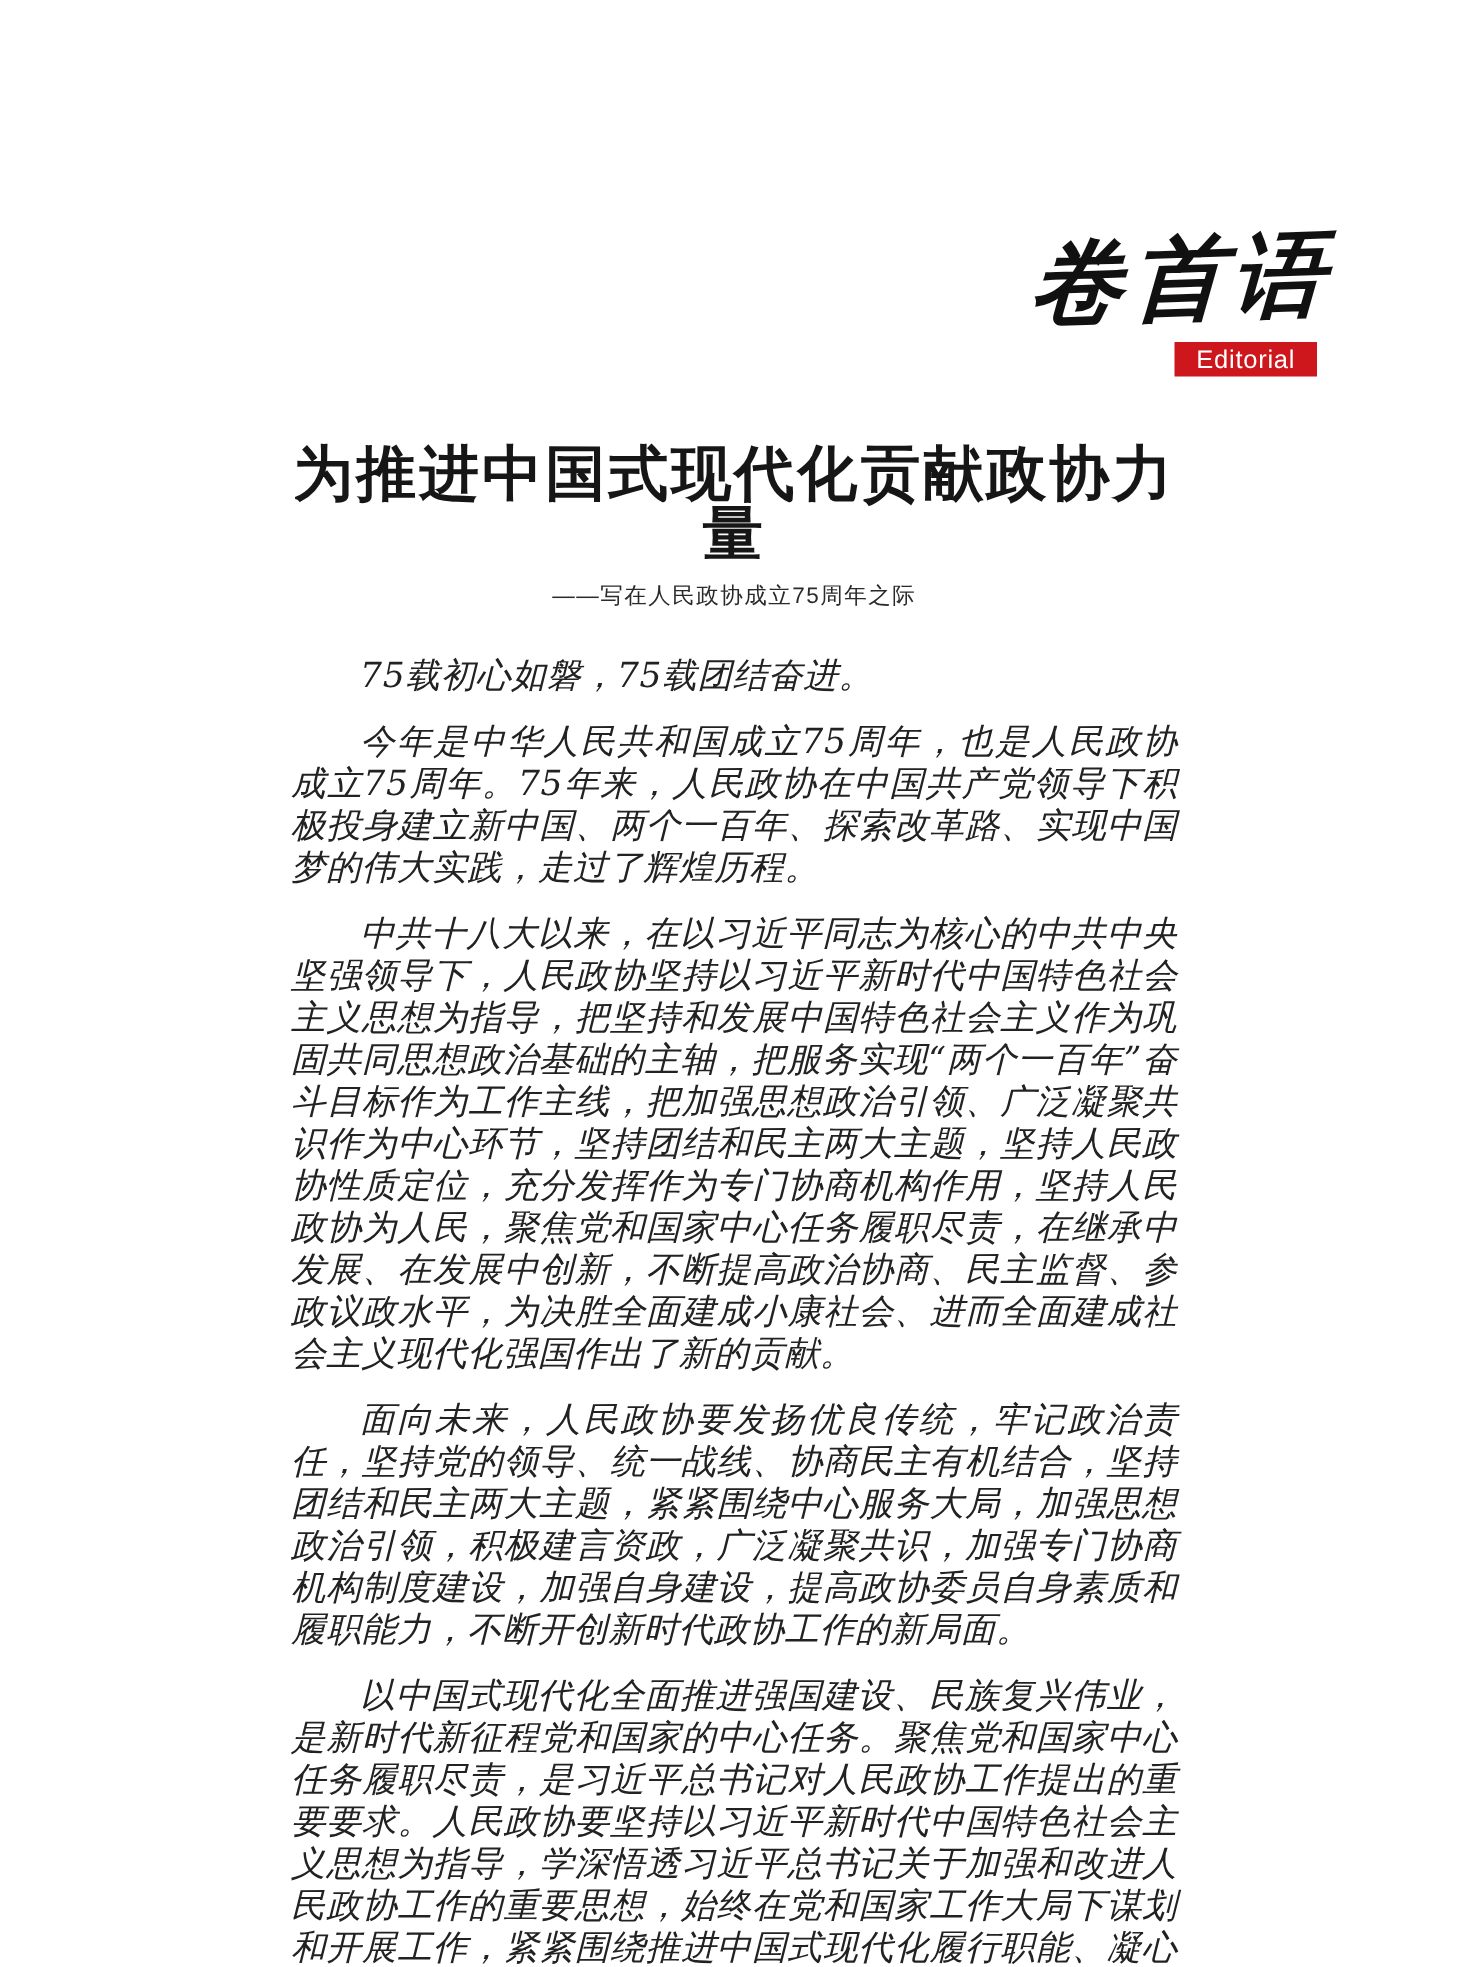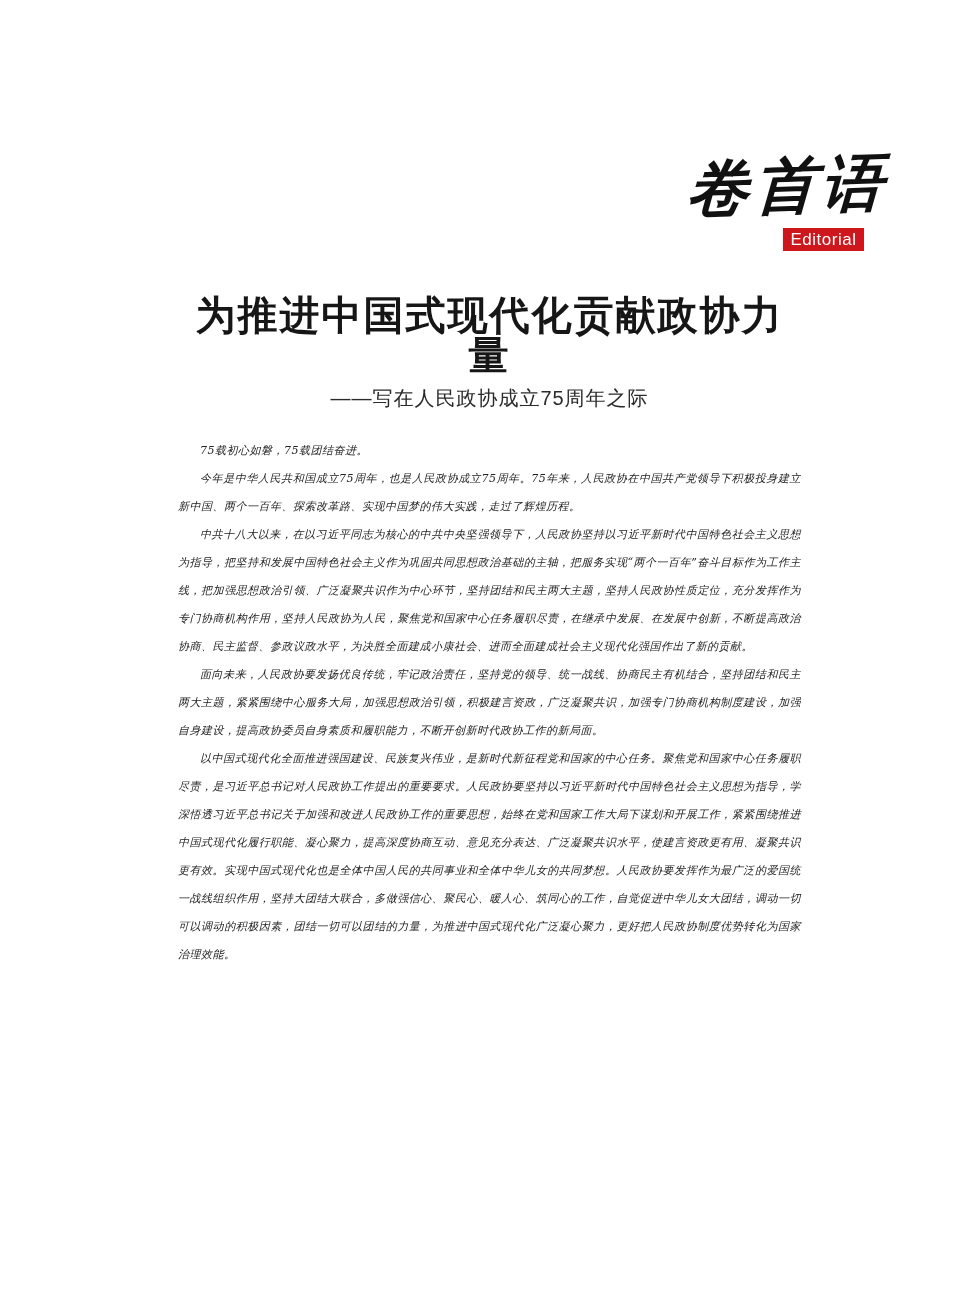--- a/index.html
+++ b/index.html
@@ -35,21 +35,21 @@
     letter-spacing: 5px;
     line-height: 1;
     color: #111111;
     transform: skewX(-4deg) rotate(-2deg);
     white-space: nowrap;
   }
   .editorial-badge {
     position: absolute;
     top: 228px;
     left: 783px;
-    width: 81px;
+    width: 95px;
     height: 23px;
     background: #ce171d;
     color: #ffffff;
     font-family: "Liberation Sans", sans-serif;
     font-size: 17px;
     line-height: 23px;
     text-align: center;
     letter-spacing: 0.5px;
   }
   
@@ -66,34 +66,34 @@
     font-size: 40px;
     line-height: 40px;
     letter-spacing: 2px;
     text-align: center;
     color: #161616;
   }
   .article-subtitle {
     margin: 9px 0 0 0;
     font-family: "Liberation Sans", "DejaVu Sans", sans-serif;
     font-weight: 400;
-    font-size: 20px;
+    font-size: 15px;
     line-height: 26px;
     letter-spacing: 1px;
     text-align: center;
     color: #2a2a2a;
   }
   .article-body {
     margin-top: 26px;
   }
   .article-body p {
-    margin: 0;
+    margin: 16px;
     font-family: "DejaVu Serif", "Liberation Serif", serif;
     font-style: italic;           
-    font-size: 11px;
+    font-size: 23px;
     line-height: 28px;
     letter-spacing: 0.5px;
     text-align: justify;
     text-indent: 2em;
     color: #222222;
   }
 </style>
 </head>
 <body>
 

